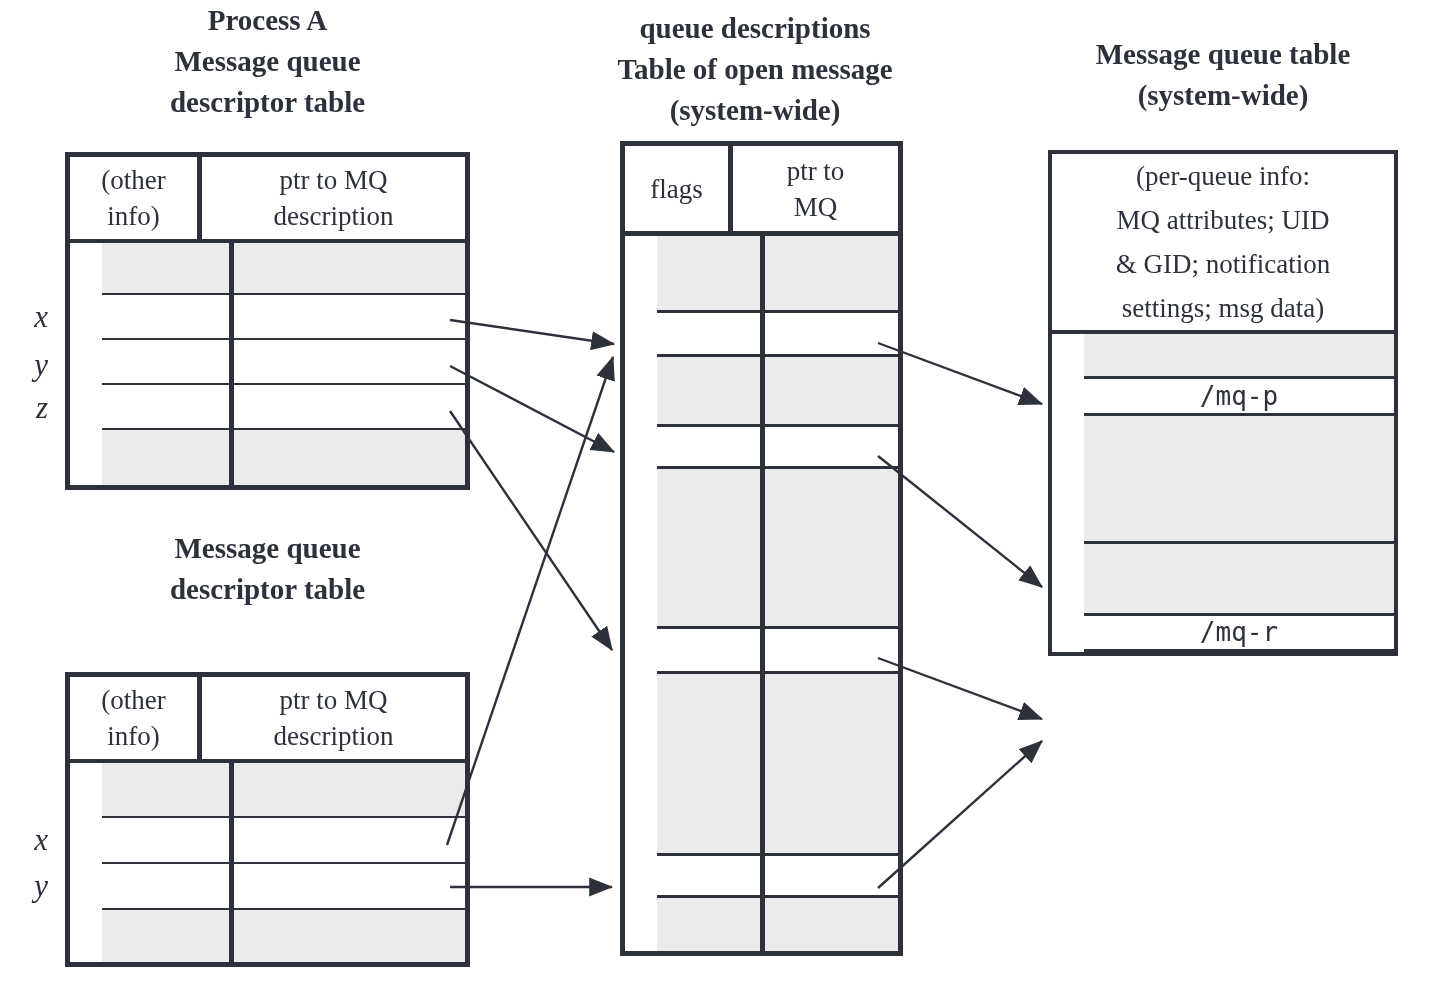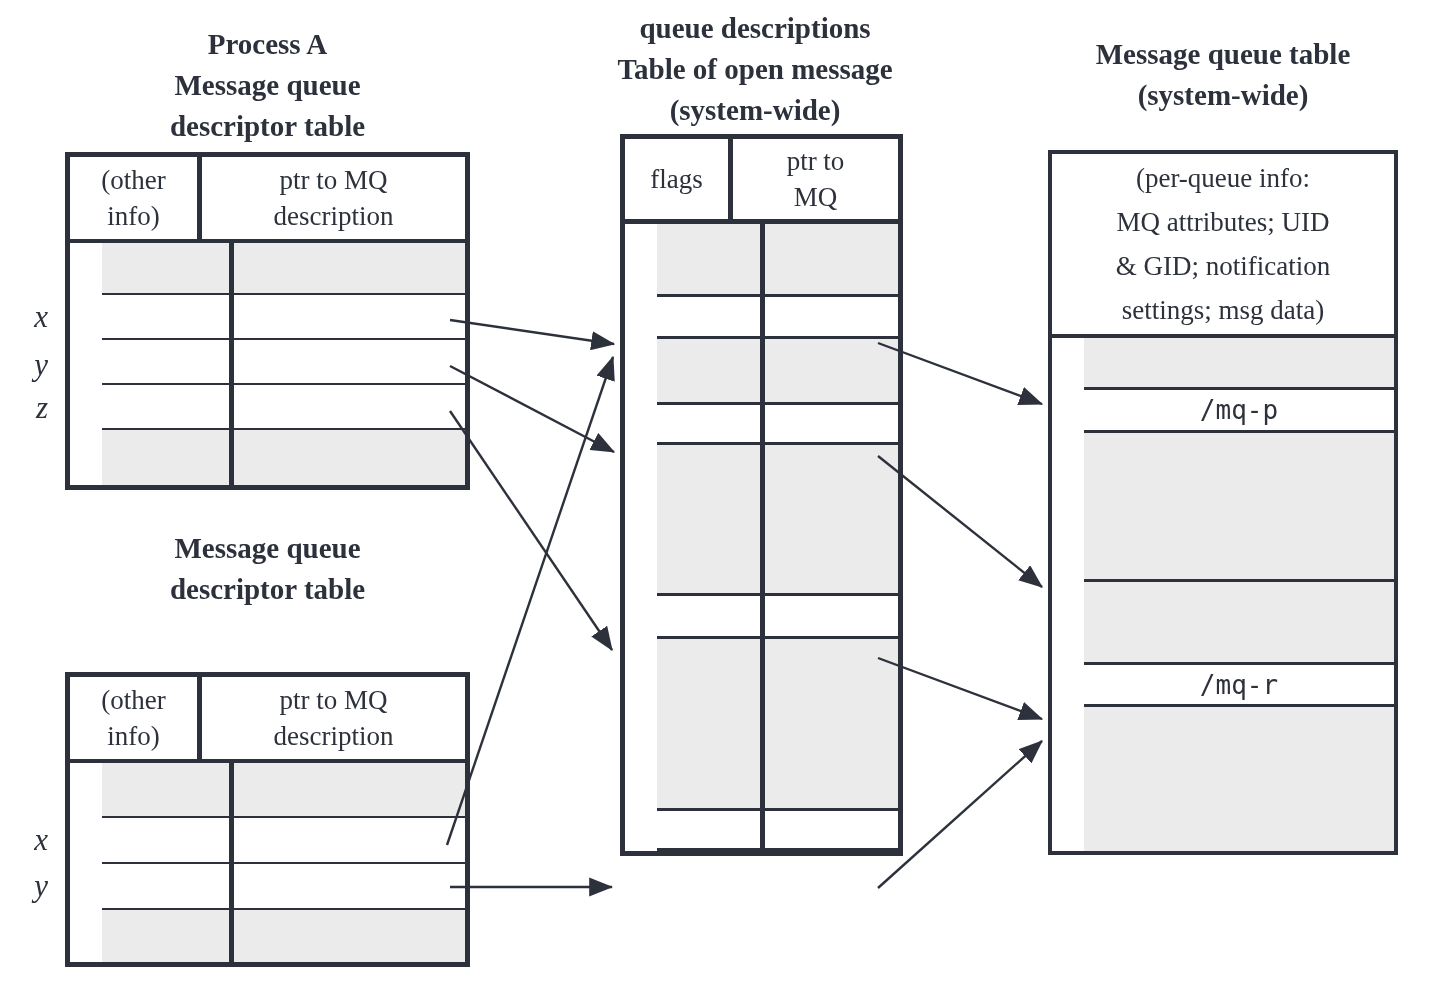--- a/index.html
+++ b/index.html
@@ -78,21 +78,21 @@
     font-size: 31px;
     line-height: 40px;
   }
   .arrows { position: absolute; left: 0; top: 0; pointer-events: none; }
 </style>
 </head>
 <body>
 
 <div class="canvas">
 
-  <div class="title" style="left:65px; top:24px; width:405px;">
+  <div class="title" style="left:65px; top:0; width:405px;">
     <span>Process A</span>
     <span>Message queue</span>
     <span>descriptor table</span>
   </div>
   <div class="title" style="left:560px; top:8px; width:390px;">
     <span>queue descriptions</span>
     <span>Table of open message</span>
     <span>(system-wide)</span>
   </div>
   <div class="title" style="left:1040px; top:34px; width:366px;">
@@ -155,21 +155,21 @@
     <div class="row" style="height:46px;">
         <div class="c1"></div>
       </div>
     <div class="row shade grow">
         <div class="c1"></div>
       </div>
   </div>
   <div class="rowlabel" style="left:4px; top:820px;">x</div>
   <div class="rowlabel" style="left:4px; top:866px;">y</div>
 
-  <div class="tbl mid" style="left:620px; top:134px; width:283px; height:722px;">
+  <div class="tbl mid" style="left:620px; top:141px; width:283px; height:815px;">
     <div class="hdr" style="height:90px; border-bottom-width:5px;">
       <div class="cell c1">
         <span>flags</span>
       </div>
       <div class="cell">
         <span>ptr to</span>
         <span>MQ</span>
       </div>
     </div>
     <div class="row shade" style="height:77px;">
@@ -194,21 +194,21 @@
         <div class="c1"></div>
       </div>
     <div class="row" style="height:42px;">
         <div class="c1"></div>
       </div>
     <div class="row shade grow">
         <div class="c1"></div>
       </div>
   </div>
 
-  <div class="tbl thin mqt" style="left:1048px; top:150px; width:350px; height:705px;">
+  <div class="tbl thin mqt" style="left:1048px; top:150px; width:350px; height:506px;">
     <div class="mq-hdr" style="height:184px;">
       <span>(per-queue info:</span>
       <span>MQ attributes; UID</span>
       <span>&amp; GID; notification</span>
       <span>settings; msg data)</span>
     </div>
     <div class="row shade" style="height:52px;"></div>
     <div class="row" style="height:43px;">
       <div class="qname">/mq-p</div>
     </div>

